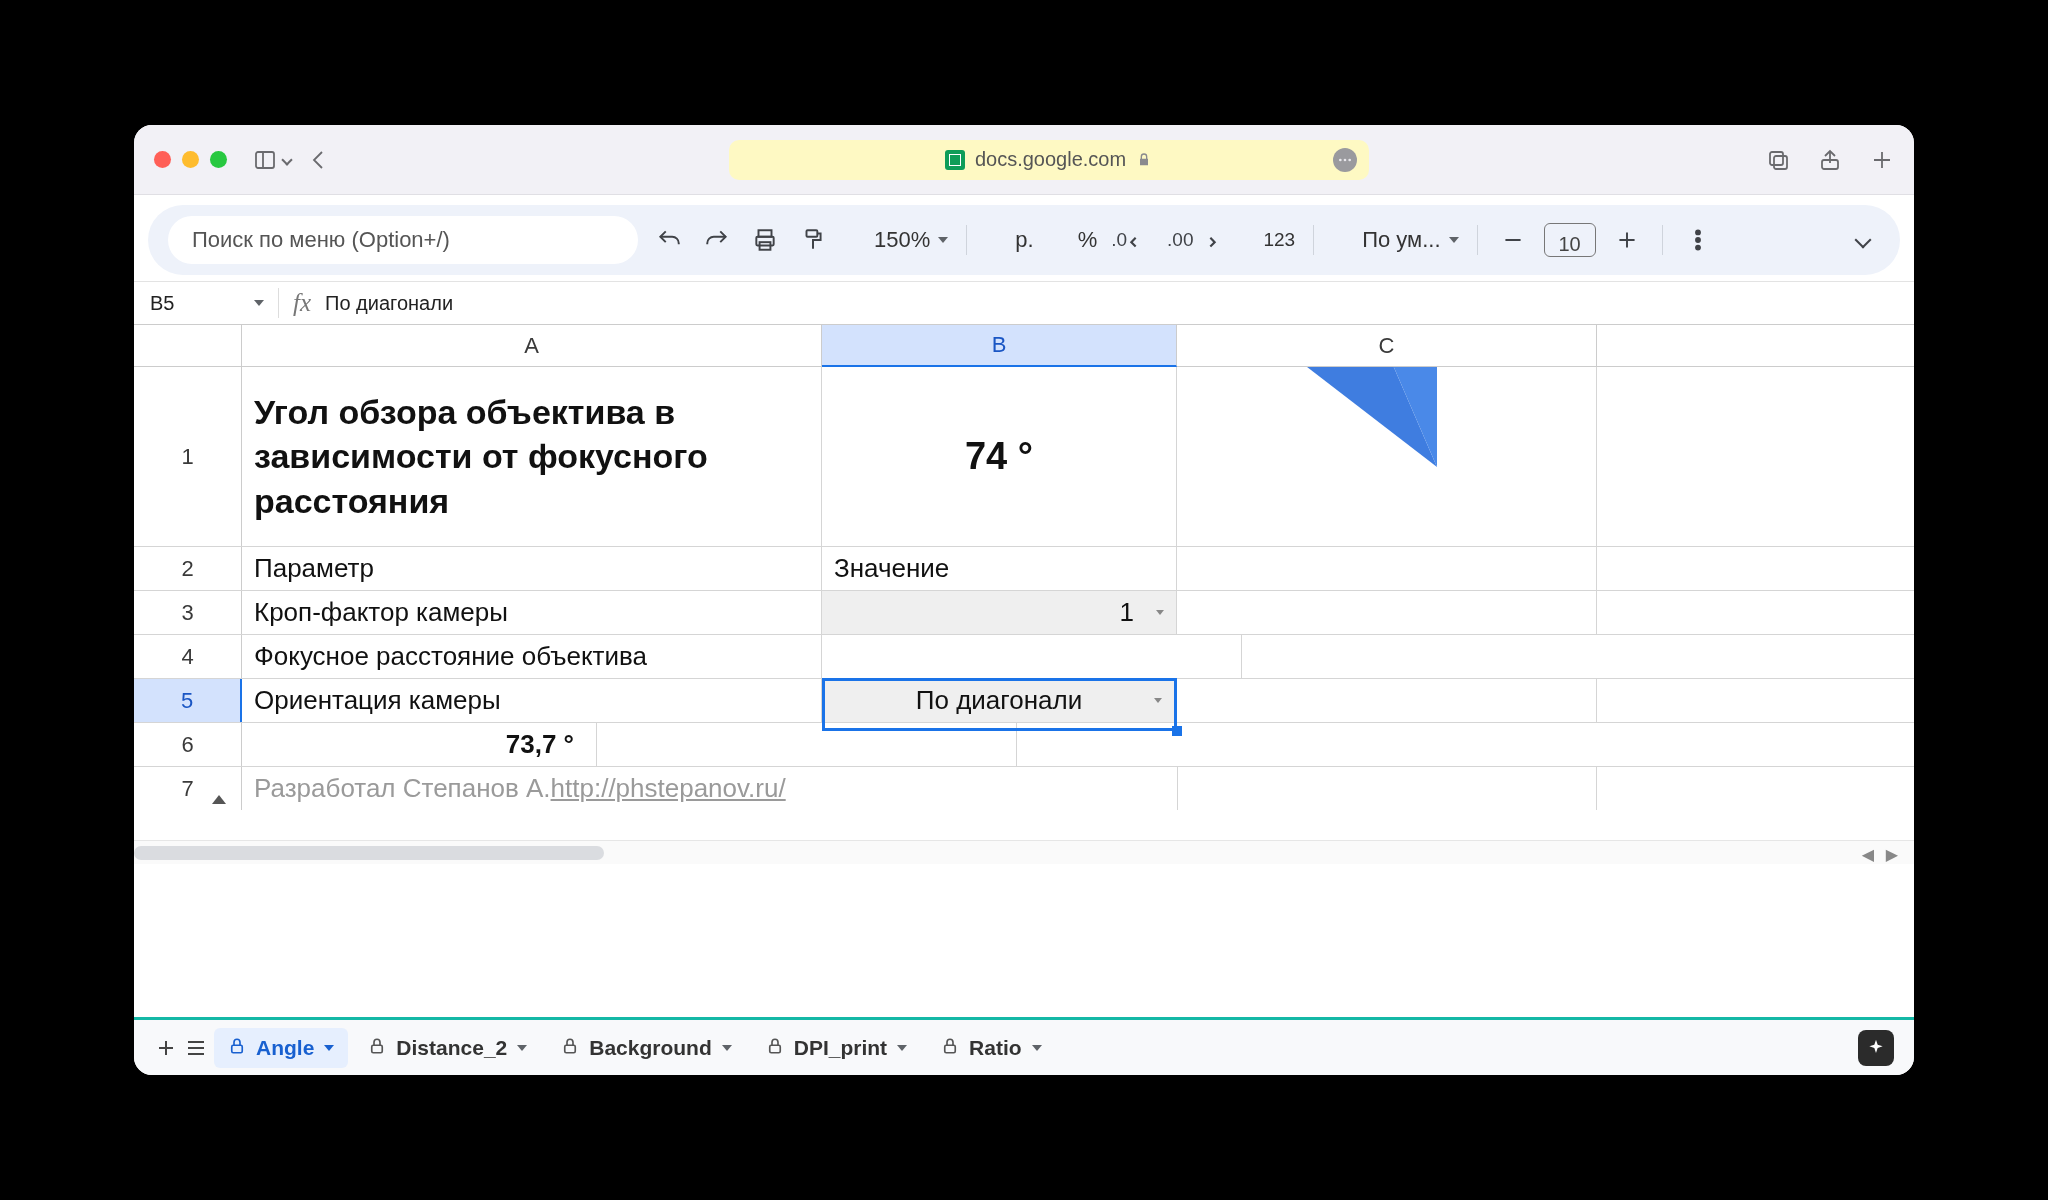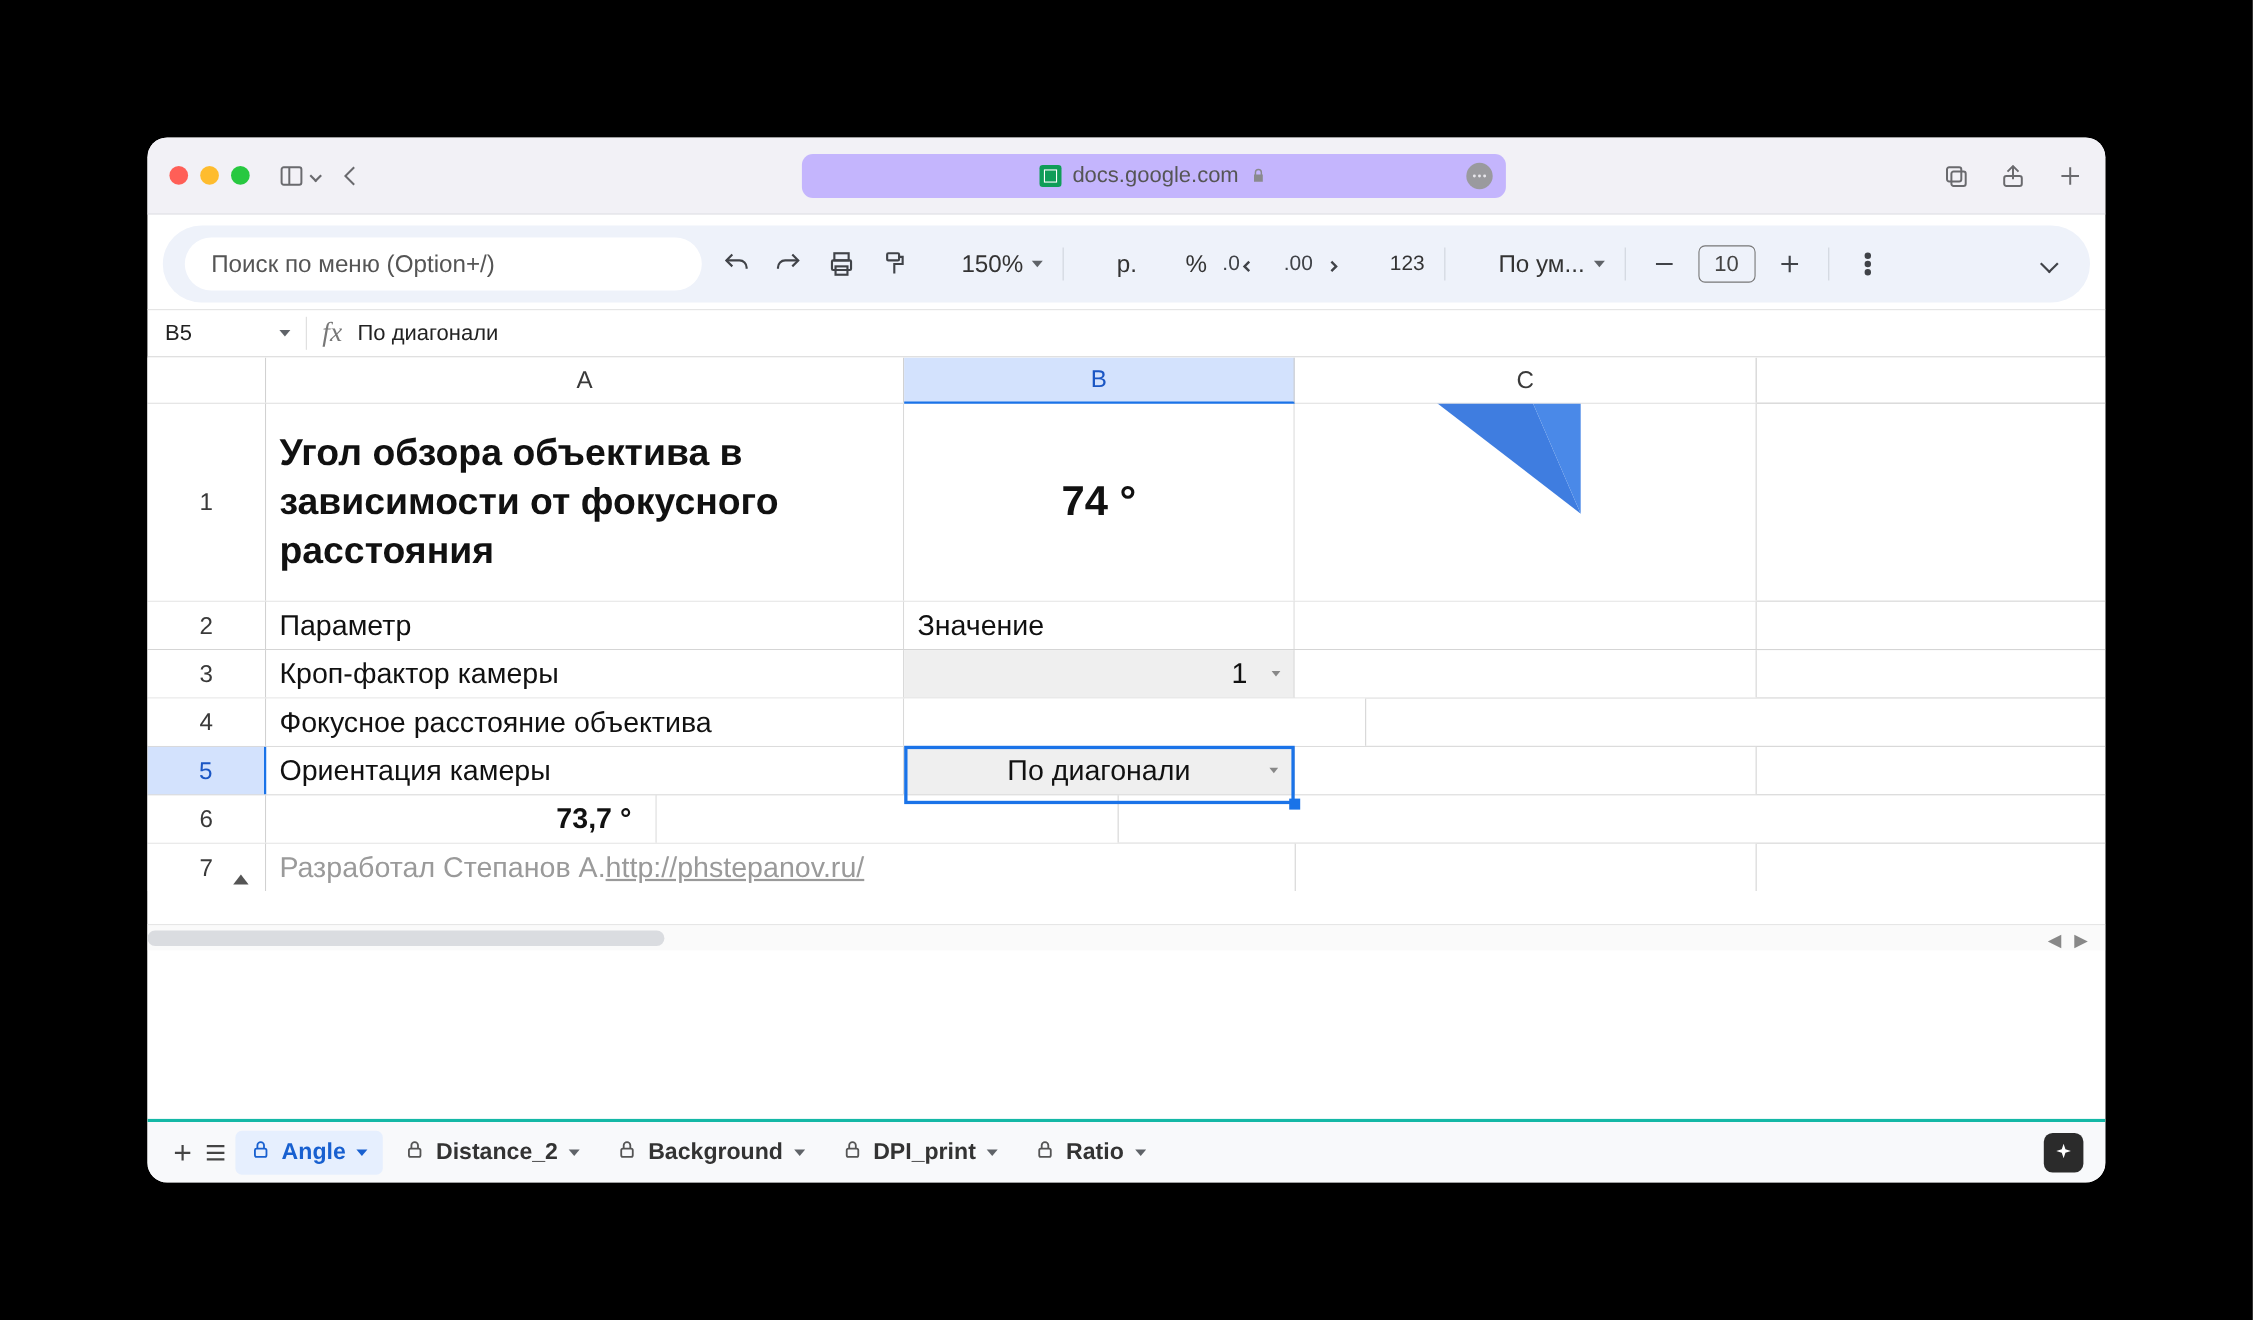--- a/index.html
+++ b/index.html
@@ -8,37 +8,37 @@
 
   
   .titlebar { height: 70px; display: flex; align-items: center; padding: 0 20px; gap: 16px; background: #f2f1f6; border-bottom: 1px solid #e0dfe4; }
   .traffic { display: flex; gap: 11px; margin-right: 10px; }
   .traffic span { width: 17px; height: 17px; border-radius: 50%; }
   .tl-close { background: #ff5f57; } .tl-min { background: #febc2e; } .tl-max { background: #28c840; }
   .tb-btn { display: flex; align-items: center; justify-content: center; color: #666; }
   .tb-btn svg { width: 24px; height: 24px; stroke: #6a6a6e; fill: none; stroke-width: 1.8; }
   .side-toggle { display:flex; align-items:center; gap:6px; }
   .addr { flex: 1; display: flex; justify-content: center; }
-  .addr-pill { background: #c4b5fd; border-radius: 10px; height: 40px; min-width: 640px; display: flex; align-items: center; justify-content: center; gap: 10px; position: relative; padding: 0 46px; }
+  .addr-pill { background: #fef9c3; border-radius: 10px; height: 40px; min-width: 640px; display: flex; align-items: center; justify-content: center; gap: 10px; position: relative; padding: 0 46px; }
   .addr-pill .domain { font-size: 20px; color: #555; }
   .sheets-favicon { width: 20px; height: 20px; background: #0f9d58; border-radius: 3px; position: relative; }
   .sheets-favicon::after { content:""; position:absolute; inset:4px; border:1.5px solid #fff; }
   .addr-dots { position:absolute; right:12px; width:24px; height:24px; border-radius:50%; background:#9a9a9e; display:flex; align-items:center; justify-content:center; }
   .addr-dots svg { width:16px; height:16px; fill:#e8e7ec; }
   .tb-right { display:flex; align-items:center; gap:28px; margin-left:auto; }
 
   
   .gs-toolbar { height: 70px; margin: 10px 14px 6px; background: #eef2fa; border-radius: 36px; display:flex; align-items:center; padding: 0 20px; gap: 14px; color:#444; }
   .menu-search { background:#fff; border-radius: 30px; height: 48px; width: 470px; display:flex; align-items:center; padding:0 24px; font-size:22px; color:#555; }
   .gs-btn { display:flex; align-items:center; justify-content:center; min-width:34px; height:34px; color:#404348; }
   .gs-btn svg { width:26px; height:26px; fill:none; stroke:#404348; stroke-width:1.8; }
   .gs-txt { font-size:22px; color:#333;margin-left:30px; }
   .gs-sep { width:1px; height:30px; background:#cfd4dc; margin: 0 4px; }
   .zoom-chip { display:flex; align-items:center; gap:8px; }
-  .font-size-box { border:1.5px solid #777; border-radius:6px; height:34px; width:52px; display:flex; align-items:center; justify-content:center; font-size:20px; }
+  .font-size-box { border:1.5px solid #777; border-radius:6px; height:34px; width:52px; display:flex; align-items:flex-end; justify-content:center; font-size:20px; }
   .caret-d { width:0;height:0;border-left:5px solid transparent;border-right:5px solid transparent;border-top:6px solid #5f6368; display:inline-block; }
   .caret-d.sm { border-left-width:4px; border-right-width:4px; border-top-width:5px; border-top-color:#888; }
   .chev-down { display:inline-block; width:12px; height:12px; border-right:2px solid #404348; border-bottom:2px solid #404348; transform:rotate(45deg); }
   .gs-spacer { flex:1; }
 
   
   .fx-bar { height: 44px; display:flex; align-items:center; border-top:1px solid #e3e3e3; border-bottom:1px solid #ccc; padding:0 14px 0 10px; gap:14px; }
   .name-box { font-size:20px; color:#222; width:120px; display:flex; align-items:center; gap:18px; padding-left:6px;justify-content:space-between; }
   .fx-label { font-style:italic; font-family: Georgia, serif; color:#777; font-size:25px; }
   .fx-text { font-size:20px; color:#222; }

